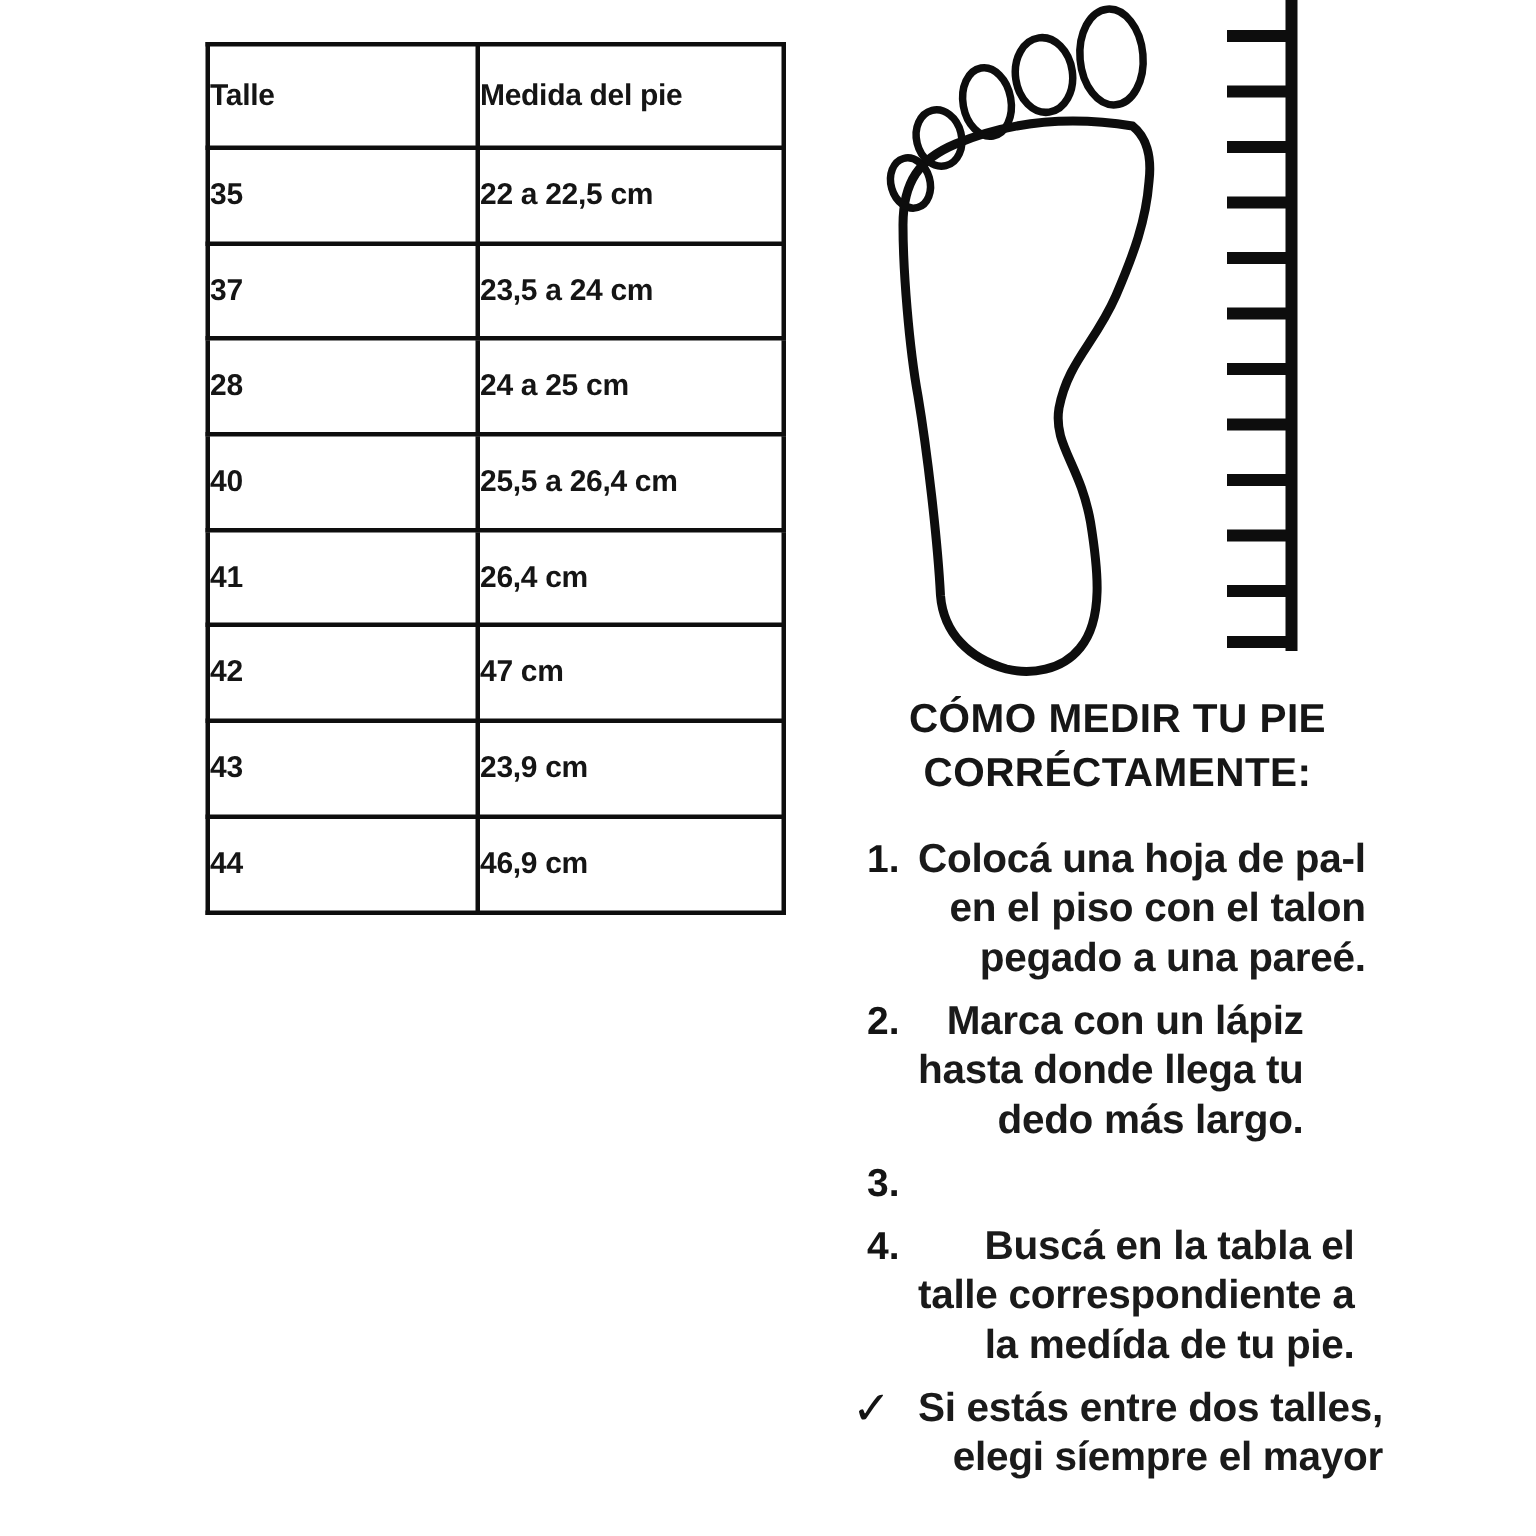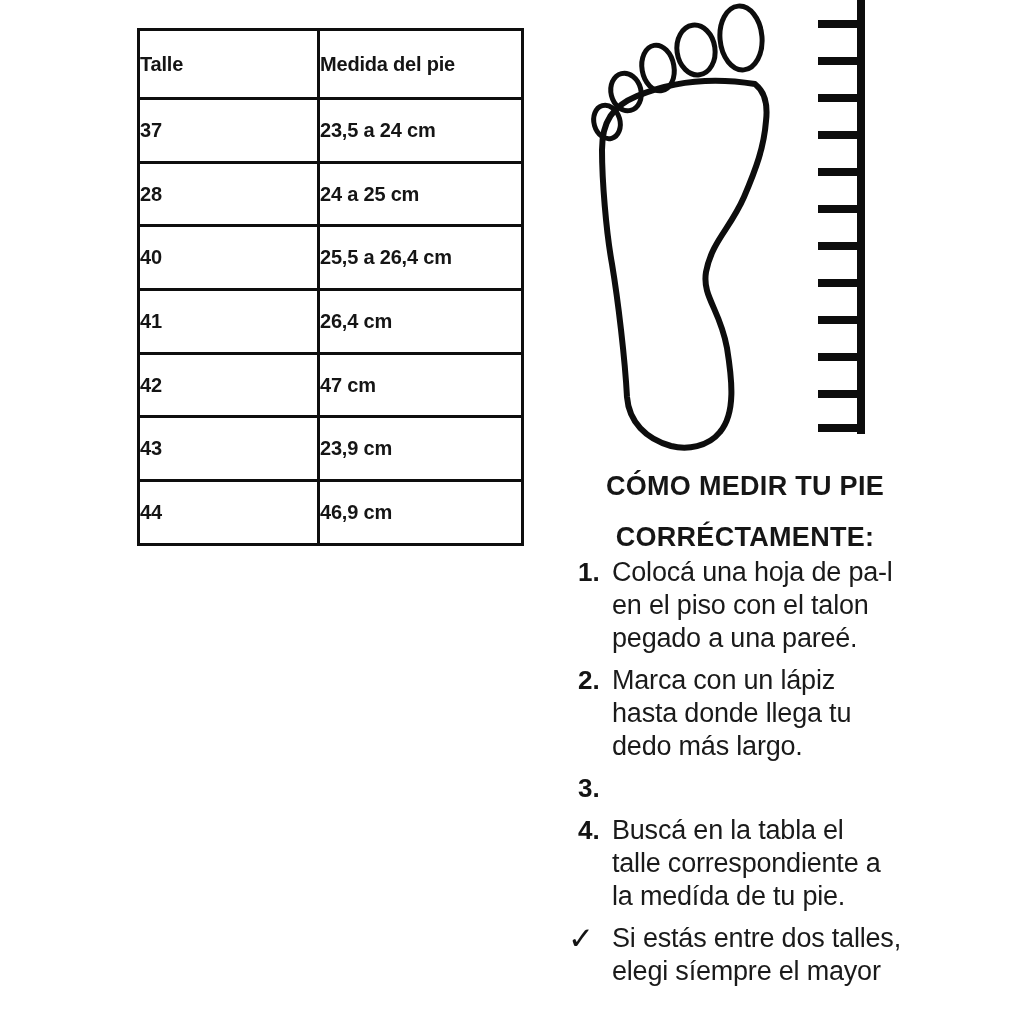--- a/index.html
+++ b/index.html
@@ -32,36 +32,37 @@
   table.size-table thead tr { height: 69px; }
   table.size-table tbody tr { height: 63.7px; }
 
   
   .figure { position: absolute; left: 560px; top: 0; }
 
   
   .howto-heading {
     position: absolute; left: 565px; top: 461px; width: 360px;
     text-align: center;
-    font-size: 27px; font-weight: 700; line-height: 51px;
+    font-size: 27px; font-weight: 700; line-height: 36px;
     letter-spacing: 0.3px; color: #161616;
     white-space: pre-line;
   }
 
   
   .steps { position: absolute; left: 578px; top: 556px; width: 410px; }
   .step { display: flex; align-items: flex-start; margin-bottom: 9px; }
   .step .num {
     flex: 0 0 34px; width: 34px;
     font-size: 26px; font-weight: 700; line-height: 33px; color: #141414;
   }
   .step .stext {
-    font-size: 27px; font-weight: 400; line-height: 33px;
+    font-size: 27px; font-weight: 700; line-height: 33px;
     color: #1a1a1a; letter-spacing: -0.2px;
     white-space: pre-line;
+    text-align: right;
   }
   .step.tip { margin-top: 3px; }
   .step.tip .num.check {
     flex: 0 0 44px; width: 44px; margin-left: -10px;
     font-size: 31px; font-weight: 400; line-height: 33px;
   }
 </style>
 </head>
 <body>
 
@@ -72,20 +73,24 @@
         <col class="c1">
         <col class="c2">
       </colgroup>
     <thead>
       <tr>
         <th>Talle</th>
         <th>Medida del pie</th>
       </tr>
     </thead>
     <tbody>
+      <tr>
+        <td>35</td>
+        <td>22 a 22,5 cm</td>
+      </tr>
       <tr>
         <td>37</td>
         <td>23,5 a 24 cm</td>
       </tr>
       <tr>
         <td>28</td>
         <td>24 a 25 cm</td>
       </tr>
       <tr>
         <td>40</td>

